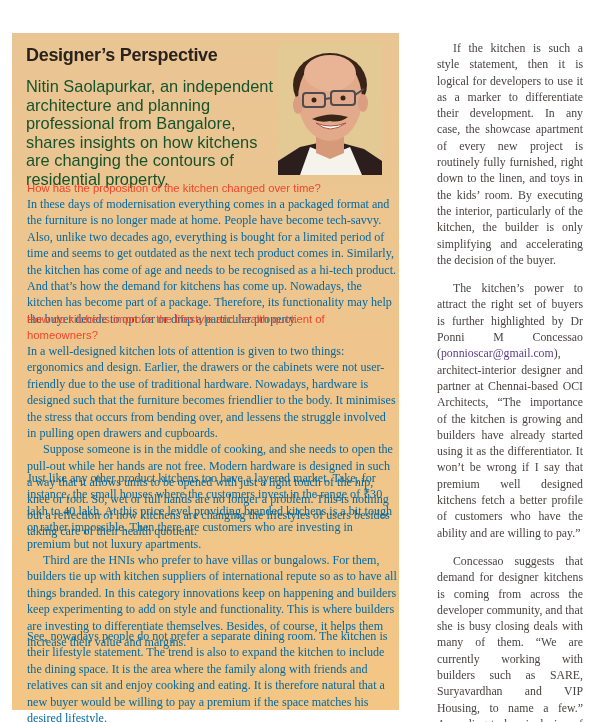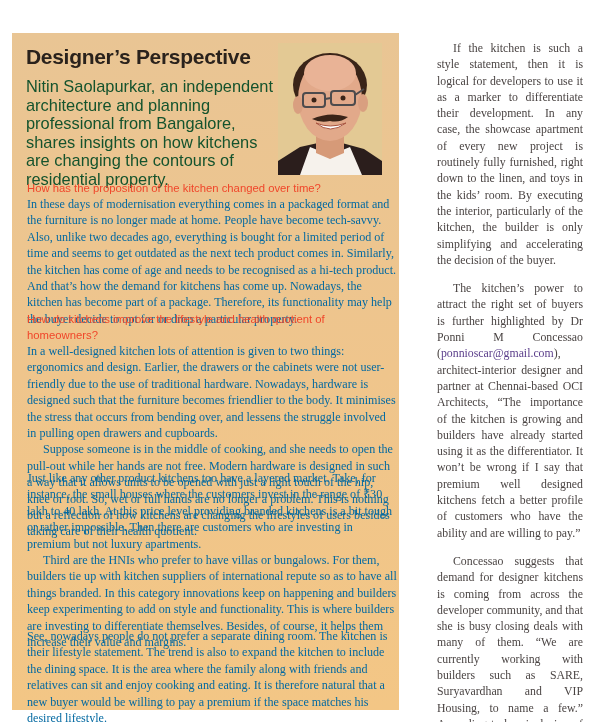--- a/index.html
+++ b/index.html
@@ -9,21 +9,21 @@
     font-family: "Liberation Serif", serif;
   }
   .sidebar-box {
     position: absolute; left: 12px; top: 33px; width: 387px; height: 677px;
     background: linear-gradient(180deg, #e9c594 0%, #efc58c 50%, #f3c685 100%);
     box-sizing: border-box;
   }
   .box-title {
     position: absolute; left: 26px; top: 45px;
     font-family: "Liberation Sans", sans-serif; font-weight: bold;
-    font-size: 21px; color: #2a221c; letter-spacing: -0.3px;
+    font-size: 18px; color: #2a221c; letter-spacing: -0.3px;
     margin: 0; white-space: nowrap;
   }
   .box-intro {
     position: absolute; left: 26px; top: 77px; width: 250px;
     font-family: "Liberation Sans", sans-serif;
     font-size: 16.4px; line-height: 18.6px; color: #14532d;
     margin: 0;
   }
   .portrait {
     position: absolute; left: 278px; top: 43px; width: 104px; height: 132px;

